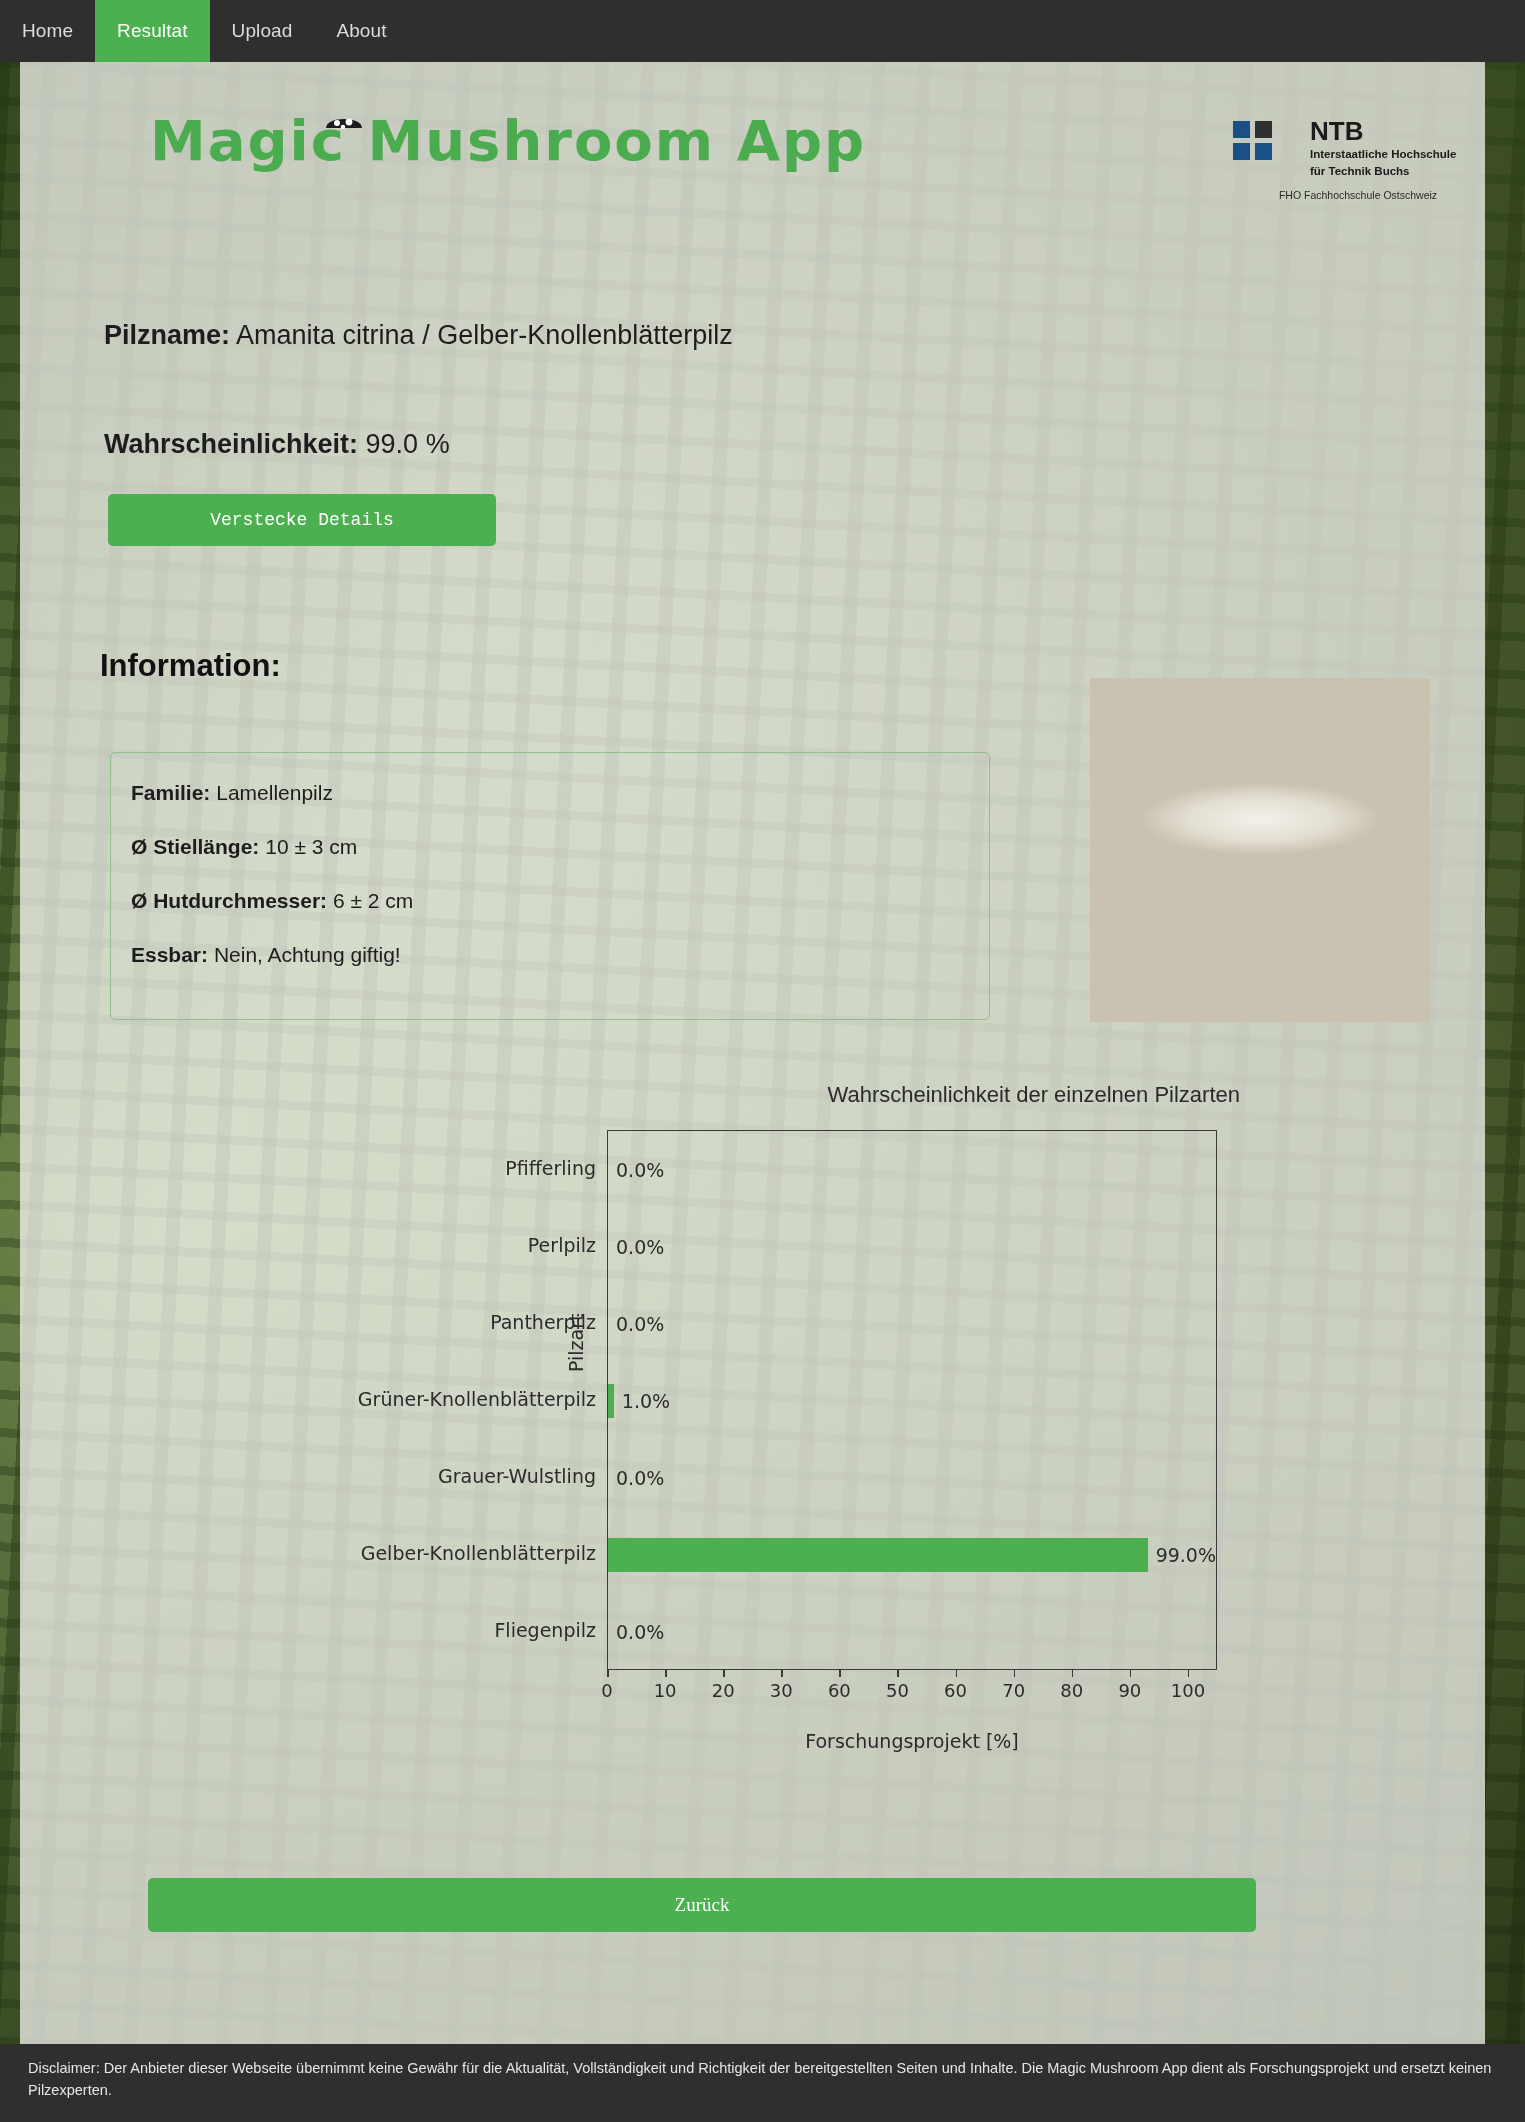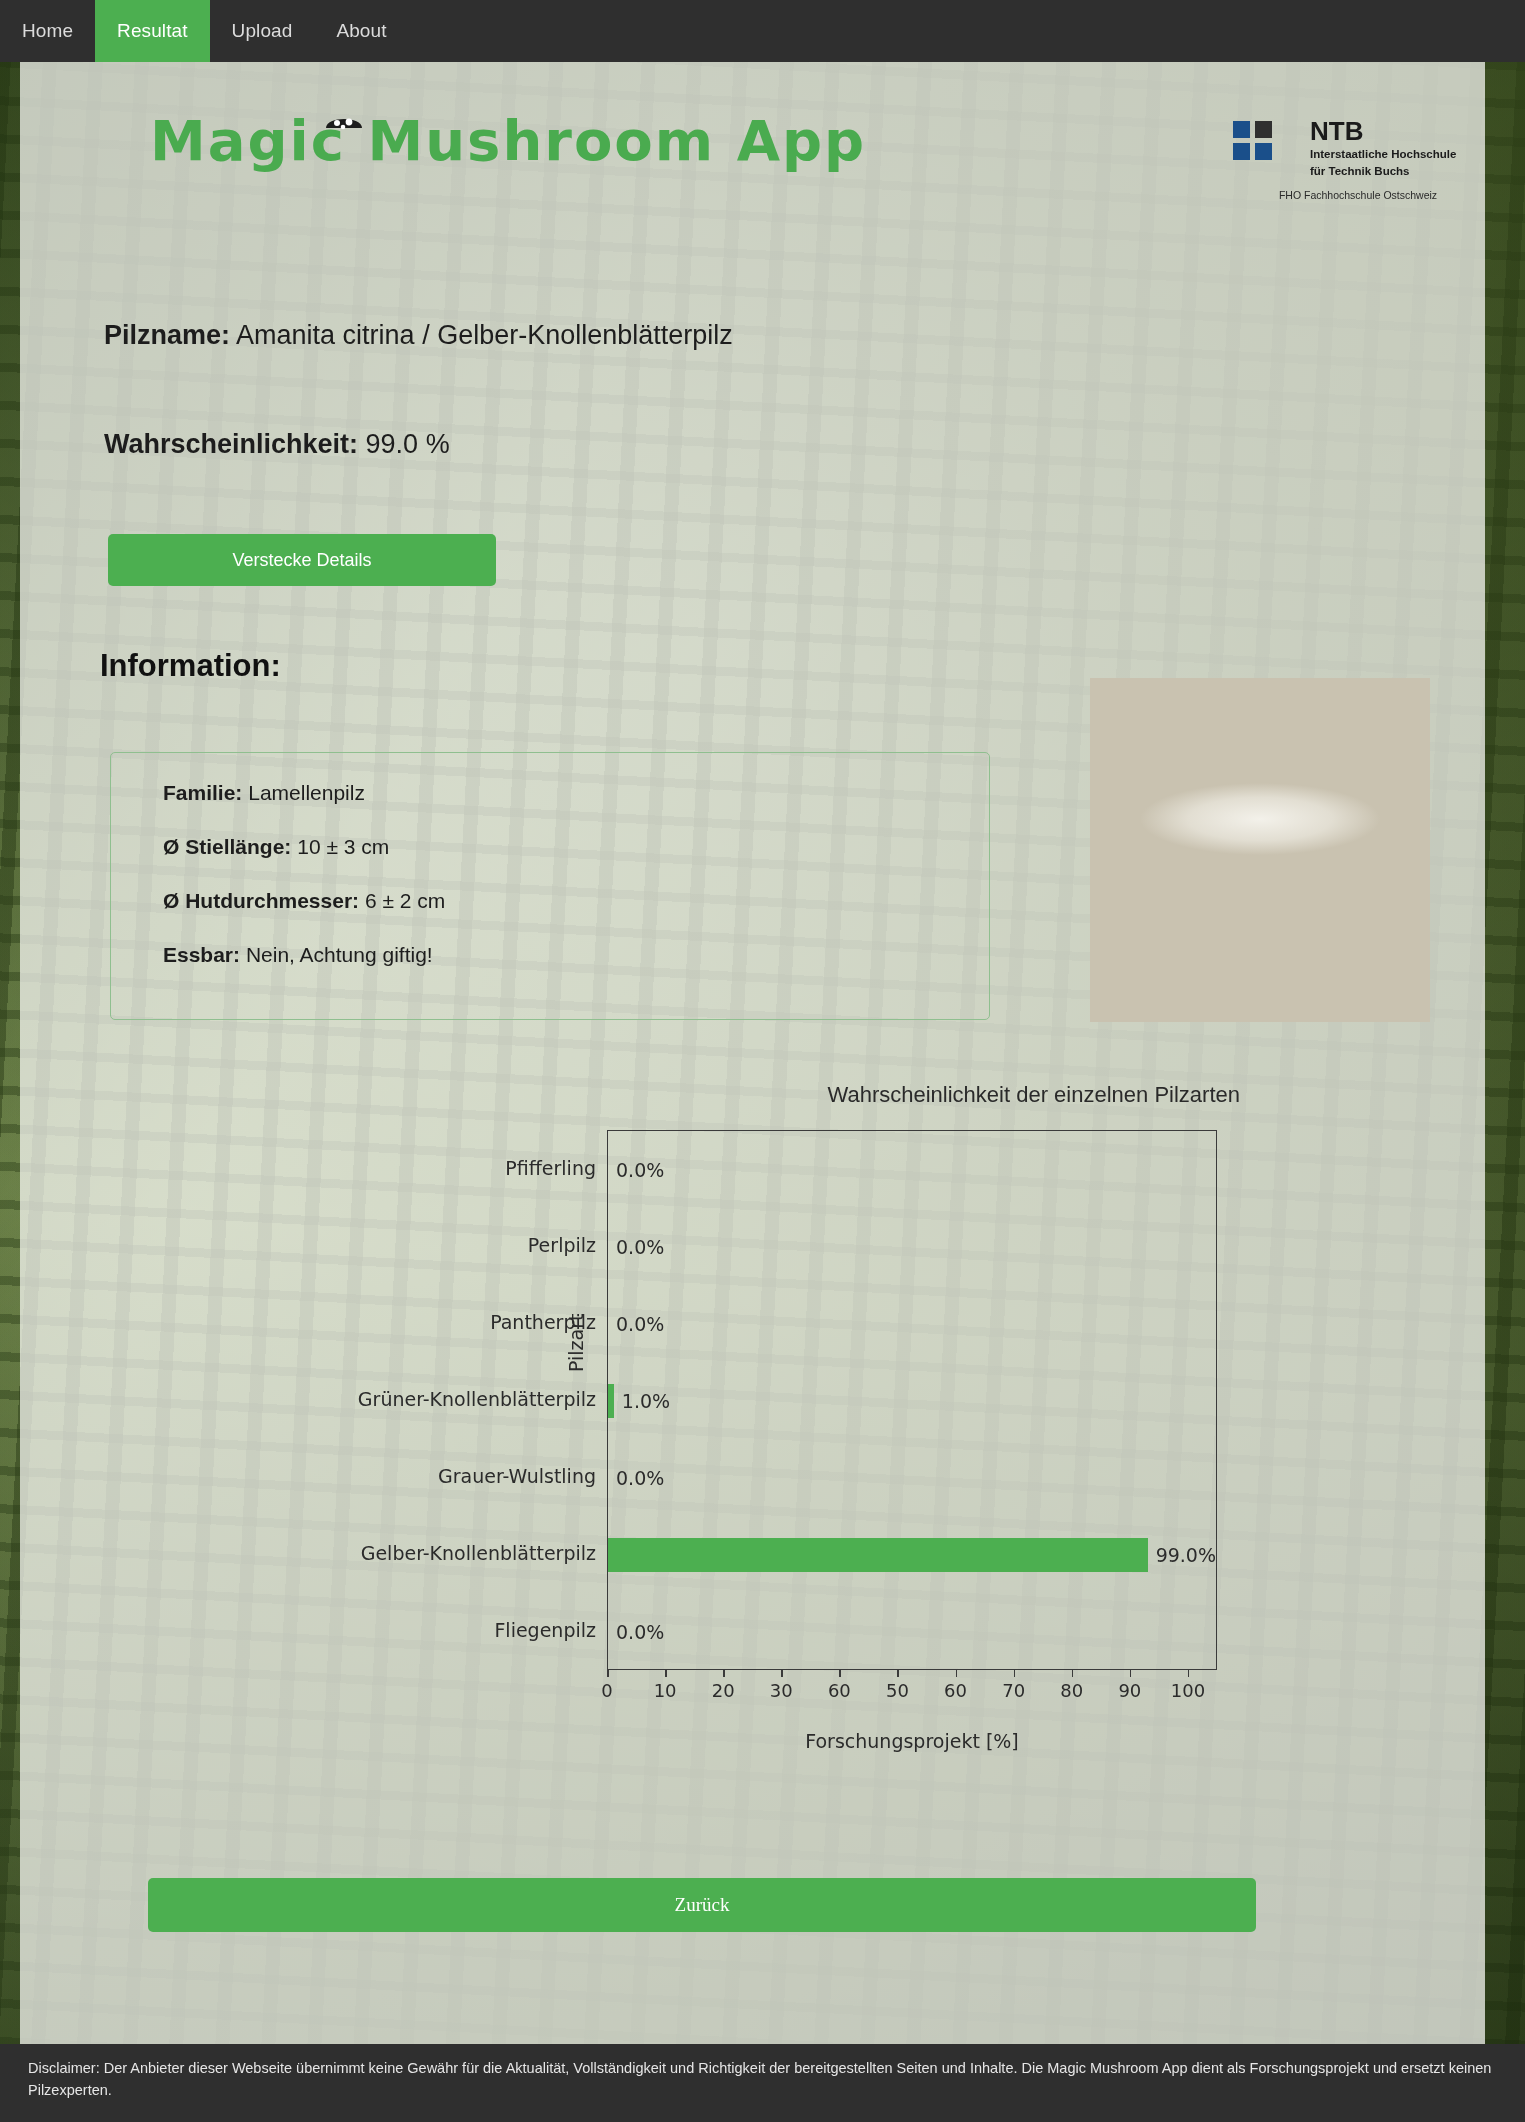--- a/index.html
+++ b/index.html
@@ -137,23 +137,22 @@
     position: absolute;
     left: 108px;
     top: 494px;
     width: 388px;
     height: 52px;
     background: #4caf50;
     border: none;
     border-radius: 5px;
     color: #fff;
     font-size: 18px;
-    font-family: Liberation Sans, sans-serif;
+    font-family: Liberation Mono, monospace;
     cursor: pointer;
-    margin-top: 40px;
   }
 
   .info-title {
     position: absolute;
     left: 100px;
     top: 648px;
     font-size: 31px;
     font-weight: bold;
     color: #111;
   }
@@ -167,21 +166,21 @@
     border: 1px solid #8fbf8f;
     border-radius: 5px;
     box-sizing: border-box;
     padding: 28px 0 0 20px;
   }
   .info-row {
     font-size: 21px;
     color: #1d1d1d;
     margin-bottom: 30px;
   }
-  .info-row b { font-weight: bold; margin-left: 32px; }
+  .info-row b { font-weight: bold; }
 
   .mushroom-photo {
     position: absolute;
     left: 1090px;
     top: 678px;
     width: 340px;
     height: 344px;
     background-color: #7a5c42;
     background-image:
       radial-gradient(ellipse 120px 36px at 50% 41%, #f3f1ea 0%, #e2ded2 60%, #c9c2b0 100%),

